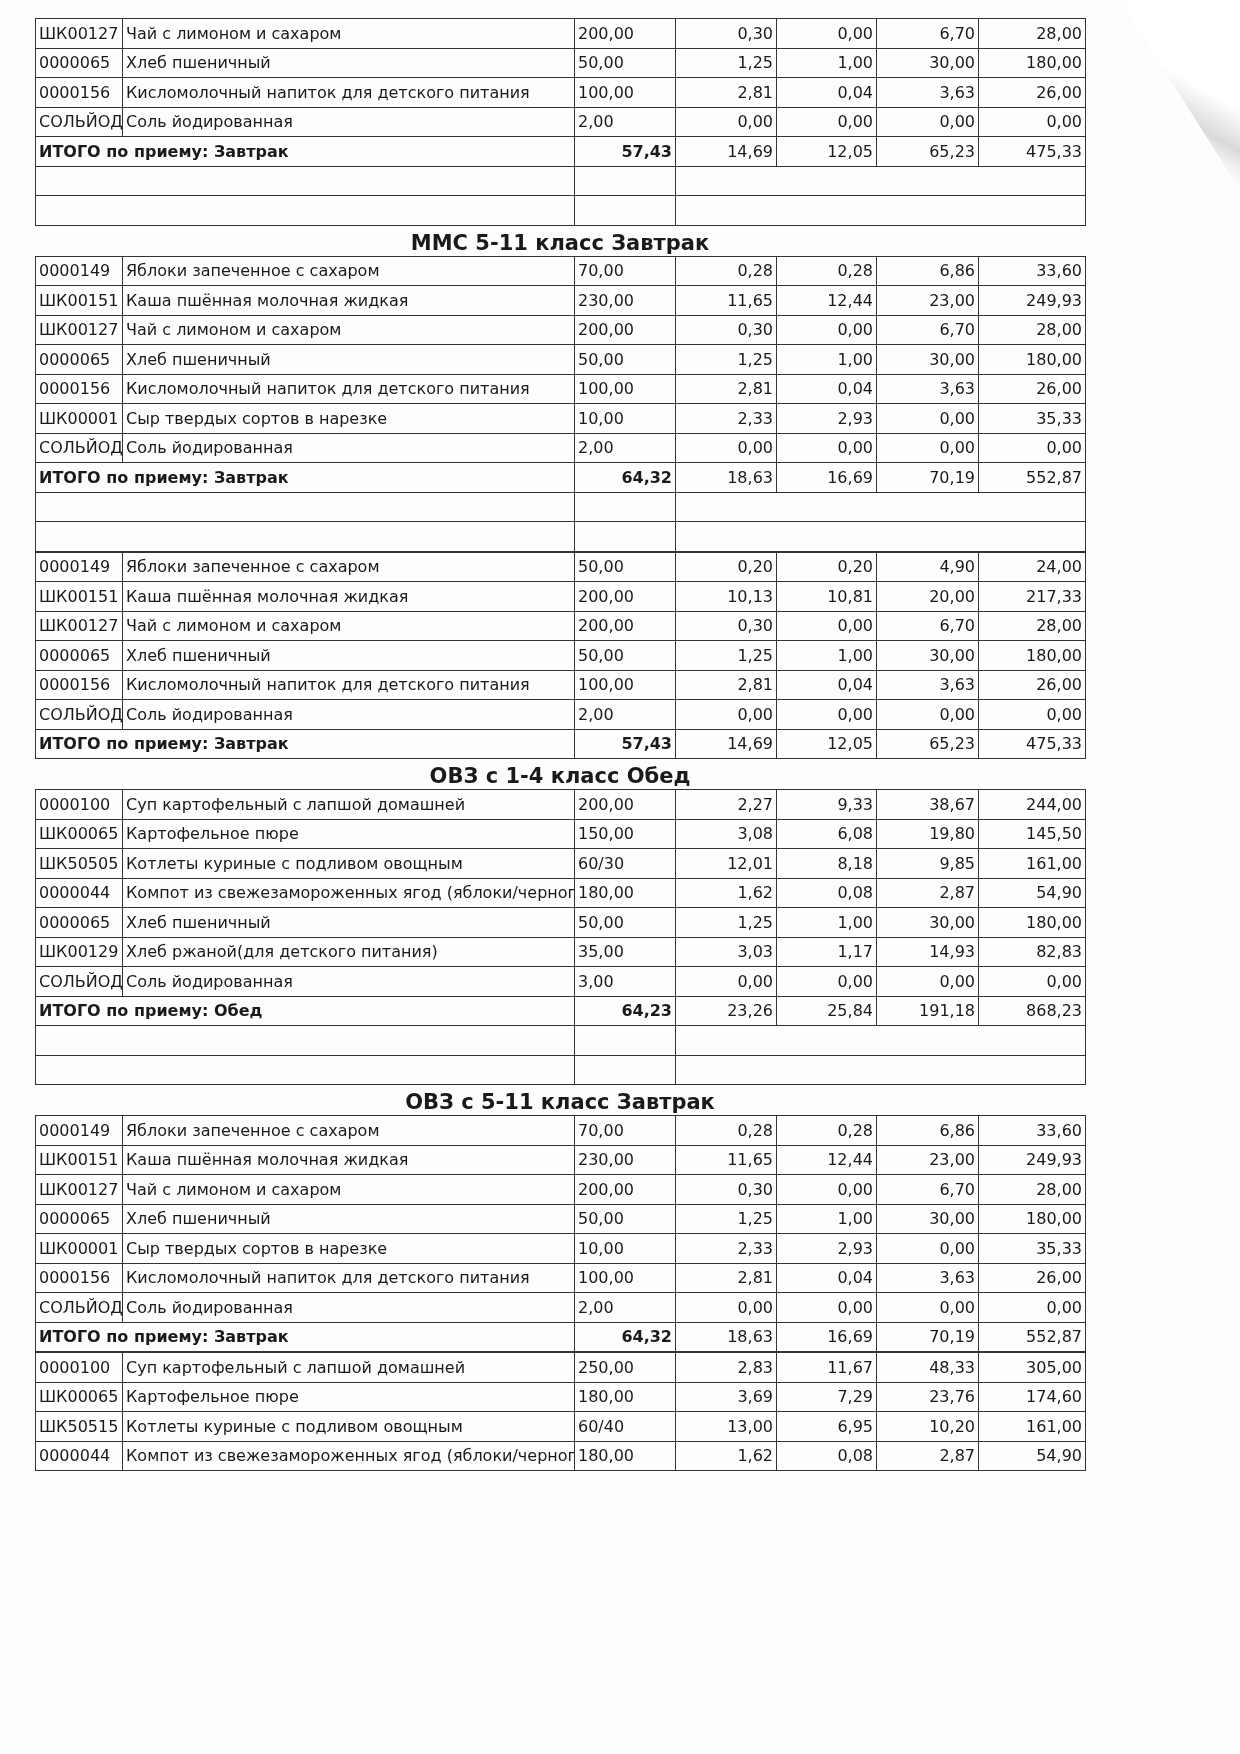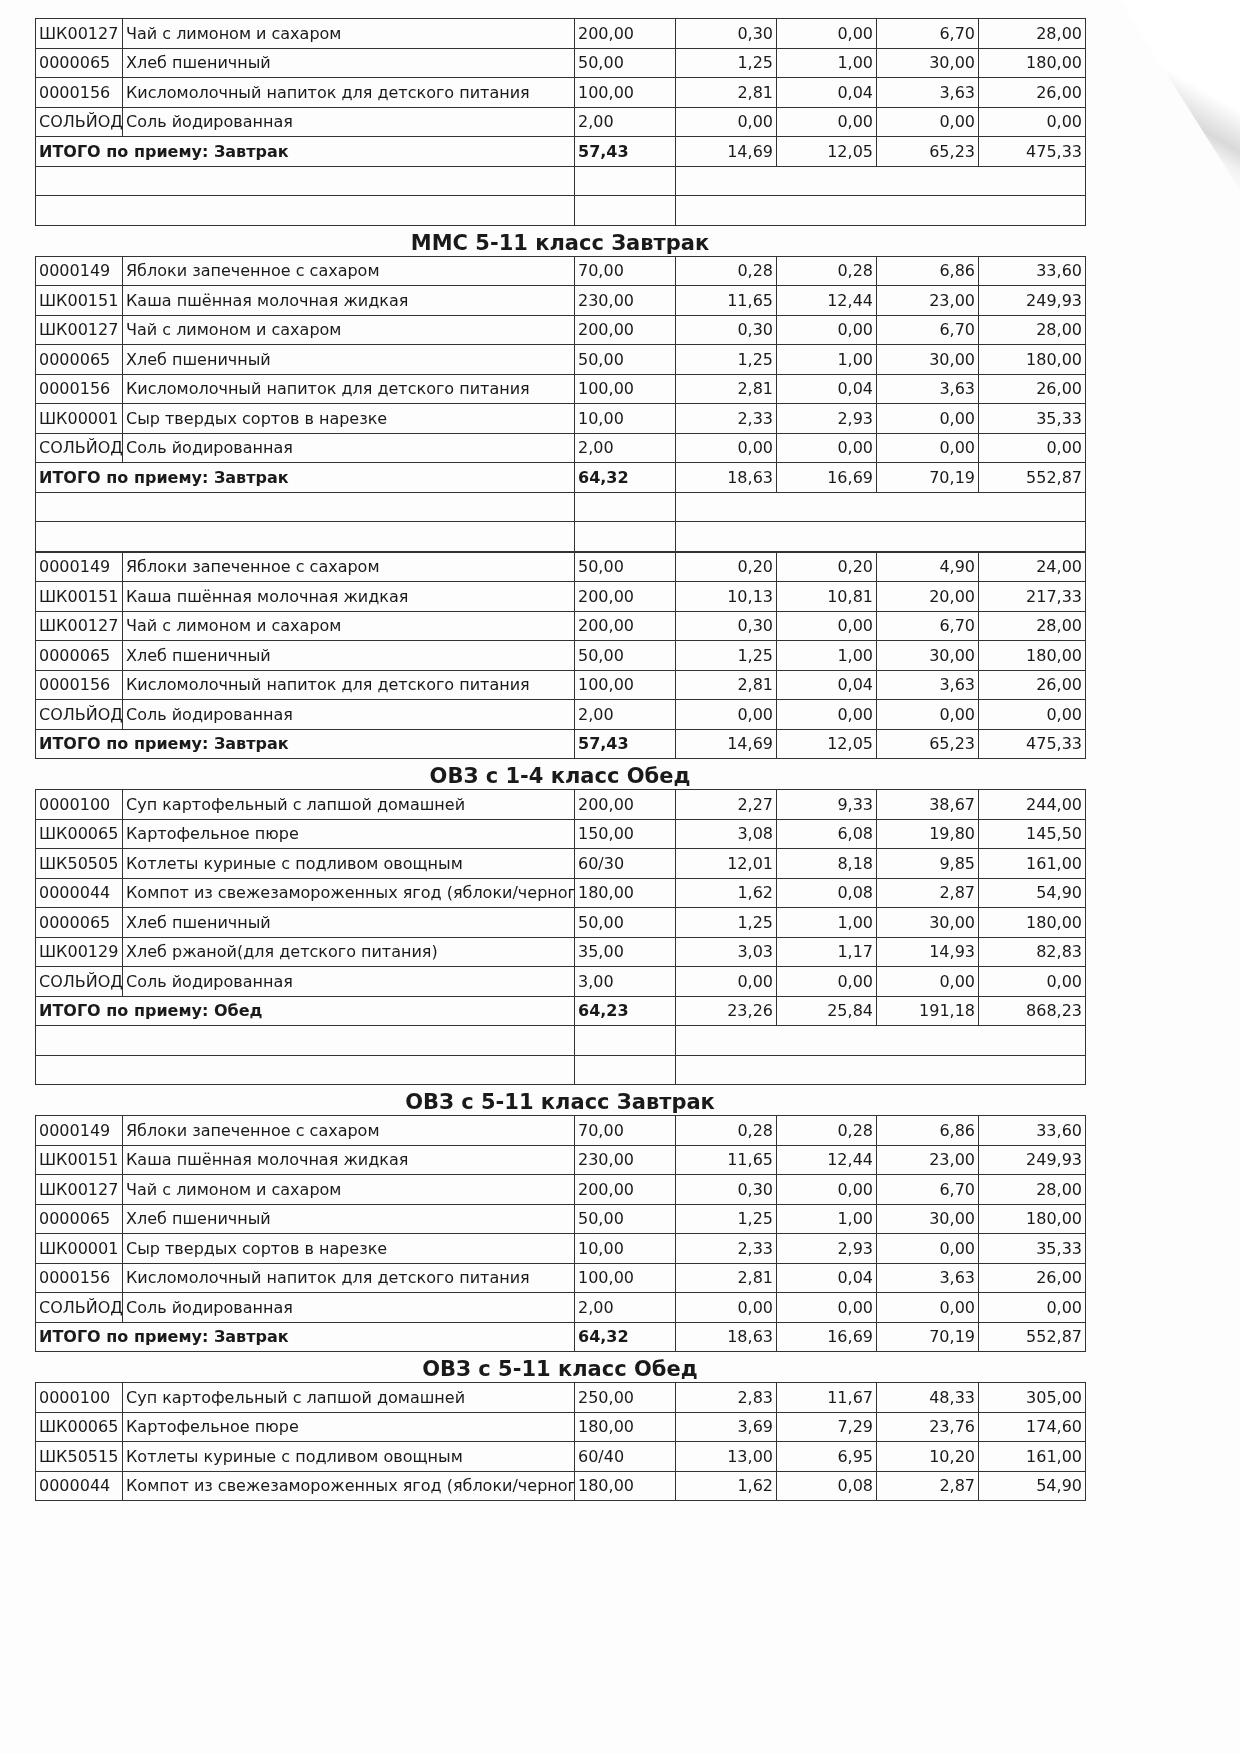--- a/index.html
+++ b/index.html
@@ -11,21 +11,21 @@
   .section-title {
     text-align:center; font-weight:bold; font-size:21px; height:30px; line-height:34px;
   }
   table { border-collapse:collapse; width:1050px; table-layout:fixed; font-size:16px; }
   td { border:1.3px solid #333; height:28.5px; padding:0 3px; white-space:nowrap; overflow:hidden; }
   col.c-code { width:87px; } col.c-name { width:452px; } col.c-qty { width:101px; }
   col.c-p { width:101px; } col.c-f { width:100px; } col.c-c { width:102px; } col.c-k { width:107px; }
   td.num { text-align:right; }
   td.qty { }
   td.total-label { font-weight:bold; }
-  td.total-qty { font-weight:bold; text-align:left; }
+  td.total-qty { font-weight:bold; text-align:right; }
   tr.blank td { height:28.5px; }
   .curl {
     position:absolute; right:0; top:0; width:150px; height:190px;
     background:linear-gradient(210deg, #ffffff 40%, #d9d9d9 55%, #f2f2f2 62%, rgba(255,255,255,0) 70%);
     clip-path:polygon(20% 0, 100% 0, 100% 100%);
   }
 </style>
 </head>
 <body>
 
@@ -451,21 +451,20 @@
             <td class="total-qty">64,32</td>
             <td class="num">18,63</td>
             <td class="num">16,69</td>
             <td class="num">70,19</td>
             <td class="num">552,87</td>
           </tr>
         </tbody>
       </table>
     </div>
     <div>
-      <div class="section-title">ОВЗ с 5-11 класс Обед</div>
       <table>
         <colgroup>
           <col class="c-code">
           <col class="c-name">
           <col class="c-qty">
           <col class="c-p">
           <col class="c-f">
           <col class="c-c">
           <col class="c-k">
         </colgroup>

